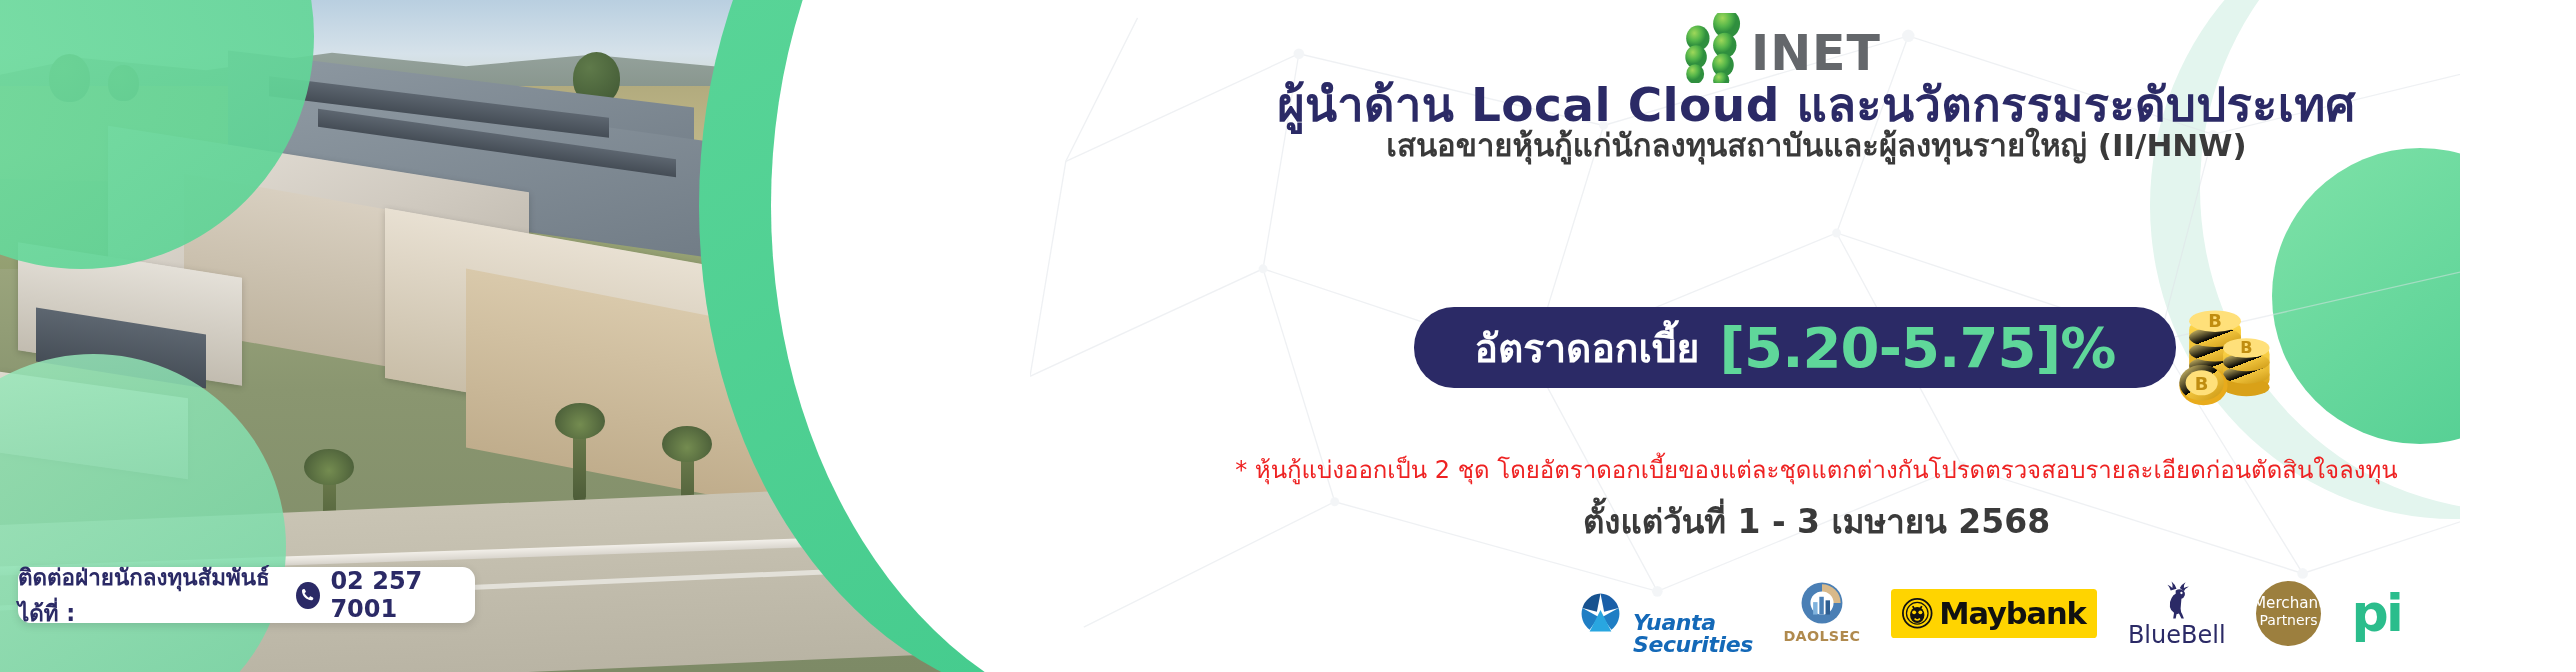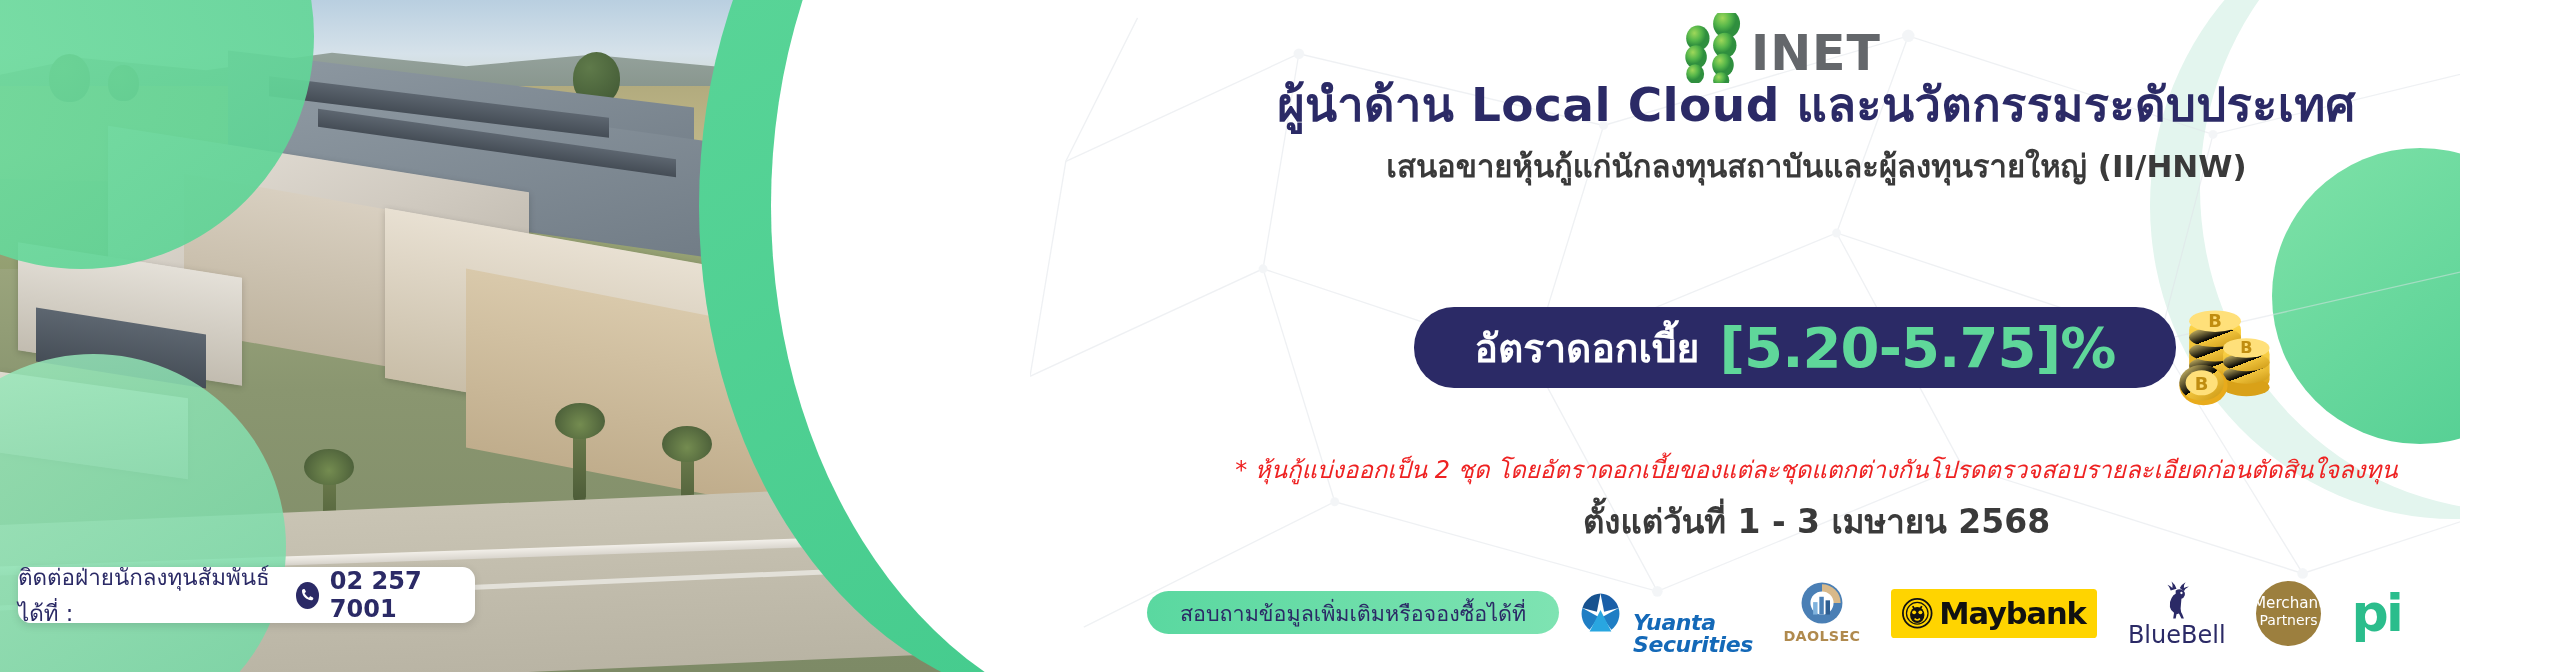--- a/index.html
+++ b/index.html
@@ -144,21 +144,21 @@
     color:#64676b; font-family:"DejaVu Sans","Liberation Sans",sans-serif;
   }
 
   .headline {
     position:absolute; left:0; top:79px; width:1519px;
     text-align:center;
     font-size:47px; font-weight:bold; color:#2b2a66;
     letter-spacing:0.4px; line-height:1.1;
   }
   .subhead {
-    position:absolute; left:0; top:148px; width:1519px;
+    position:absolute; left:0; top:127px; width:1519px;
     text-align:center;
     font-size:31px; font-weight:bold; color:#3a3a3a;
     line-height:1.2;
   }
 
   .rate-box {
     position:absolute; left:357px; top:307px; width:762px; height:81px;
     background:#2b2a66; border-radius:40px;
     display:flex; align-items:center; justify-content:center; gap:20px;
   }
@@ -167,21 +167,21 @@
   }
   .rate-value {
     font-size:56px; font-weight:bold; color:#5fd79a; letter-spacing:-0.9px;
   }
   .coins {
     position:absolute; left:1100px; top:296px; width:134px; height:112px;
   }
 
   .disclaimer {
     position:absolute; left:0; top:450px; width:1519px;
-    text-align:center; font-size:24px; color:#ee2222; font-weight:500;font-style:italic;
+    text-align:center; font-size:24px; color:#ee2222; font-weight:500;
   }
   .dateline {
     position:absolute; left:0; top:495px; width:1519px;
     text-align:center; font-size:33px; font-weight:bold; color:#3a3a3a;
   }
 
   .cta-btn {
     position:absolute; left:90px; top:591px; width:412px; height:43px;
     border-radius:21.5px;
     background:linear-gradient(90deg,#5ad8a0 0%,#7ee3b2 100%);
@@ -225,21 +225,21 @@
   
   .pi-text { font-size:52px; font-weight:bold; color:#2bbd8c; letter-spacing:-2.7px; line-height:.8; }
 
   
   .contact-box {
     position:absolute; left:18px; top:567px; width:457px; height:56px;
     background:#ffffff; border-radius:12.5px;
     display:flex; align-items:center; justify-content:center; gap:10.8px;
     box-shadow:0 2.7px 9px rgba(0,0,0,.12);
   }
-  .contact-label { font-size:22.4px; font-weight:normal; color:#2b2a66; }
+  .contact-label { font-size:22.4px; font-weight:bold; color:#2b2a66; }
   .phone-icon {
     width:27px; height:27px; border-radius:50%; background:#2b2a66;
     display:flex; align-items:center; justify-content:center;
   }
   .contact-number { font-size:24px; font-weight:bold; color:#2b2a66; }
 </style>
 </head>
 <body>
 
 <div id="banner">
@@ -386,21 +386,20 @@
         <ellipse cx="52" cy="100" rx="27" ry="22" fill="#e8ab1c"></ellipse>
         <ellipse cx="50" cy="97" rx="25" ry="20" fill="url(#cg)"></ellipse>
         <ellipse cx="50" cy="97" rx="18" ry="14" fill="#ffe07a"></ellipse>
         <text x="50" y="105" font-size="20" font-weight="bold" fill="#c08d10" text-anchor="middle" font-family="DejaVu Sans, sans-serif">B</text>
       </g>
     </svg>
 
     <div class="disclaimer">* หุ้นกู้แบ่งออกเป็น 2 ชุด โดยอัตราดอกเบี้ยของแต่ละชุดแตกต่างกันโปรดตรวจสอบรายละเอียดก่อนตัดสินใจลงทุน</div>
     <div class="dateline">ตั้งแต่วันที่ 1 - 3 เมษายน 2568</div>
 
-    <div class="cta-btn">สอบถามข้อมูลเพิ่มเติมหรือจองซื้อได้ที่</div>
 
     <div class="partners">
 
       <div class="plogo">
         <svg class="yuanta-mark" viewBox="0 0 52 52">
           <circle cx="26" cy="26" r="25" fill="#ffffff"></circle>
           <path d="M26 4 A22 22 0 0 1 46 20 L30 24 Z" fill="#1a5fa8"></path>
           <path d="M46 20 A22 22 0 0 1 38 44 L28 30 Z" fill="#1f7ec4"></path>
           <path d="M26 4 A22 22 0 0 0 6 20 L22 24 Z" fill="#17528f"></path>
           <path d="M6 20 A22 22 0 0 0 14 44 L24 30 Z" fill="#1f7ec4"></path>

